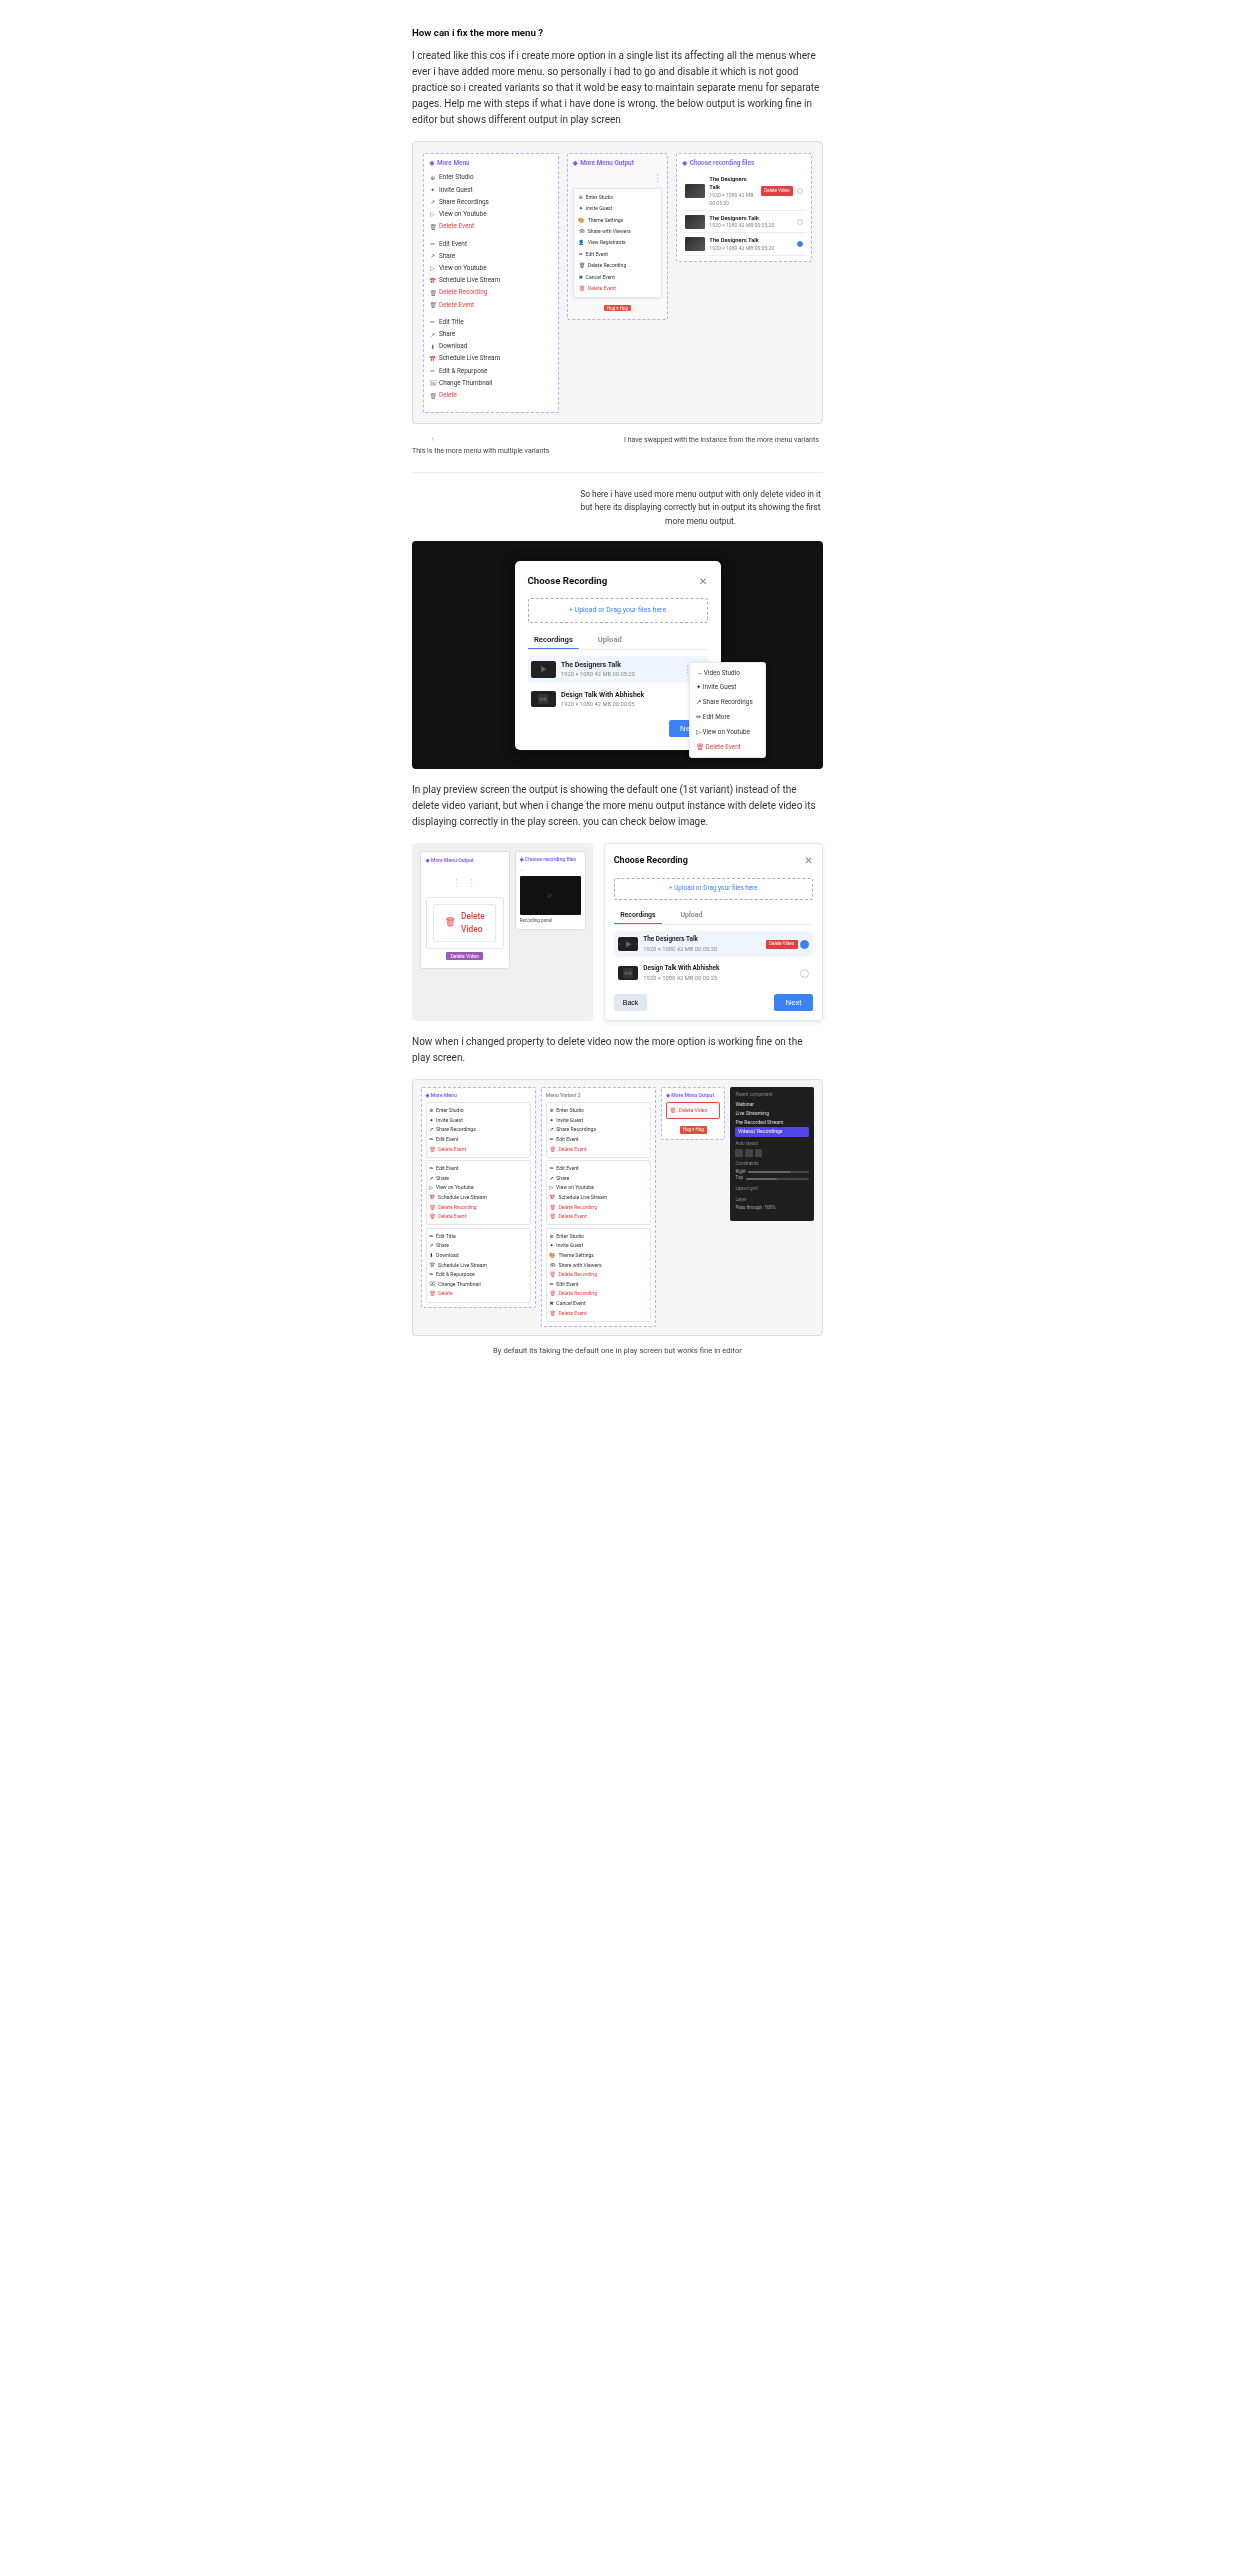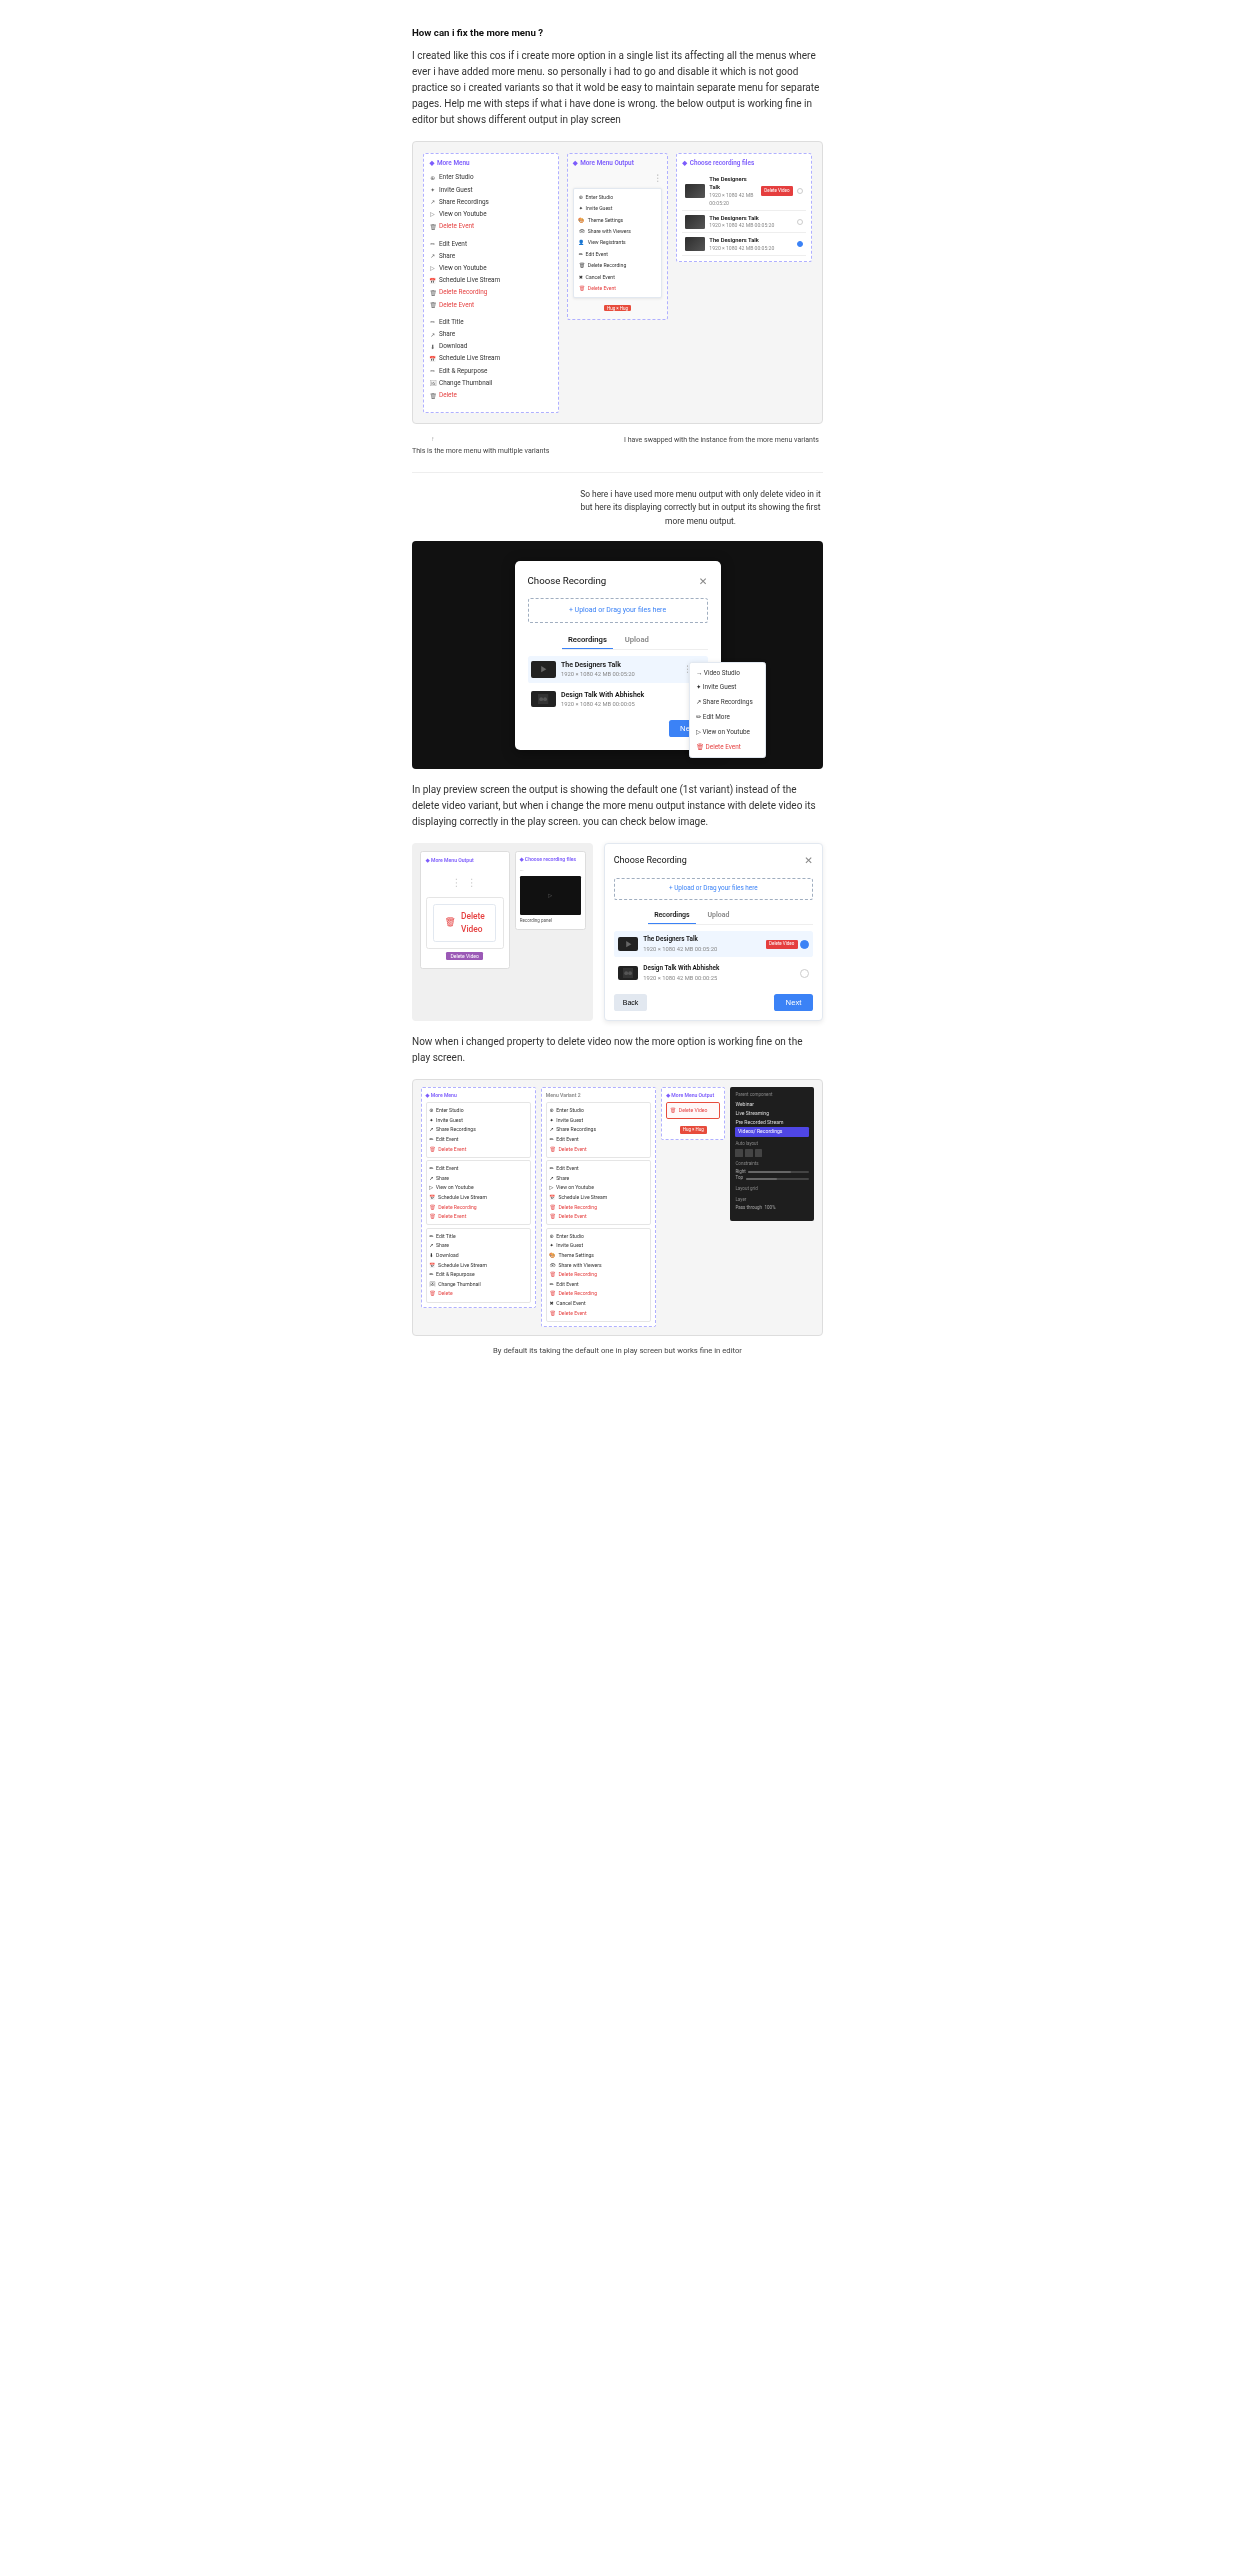--- a/index.html
+++ b/index.html
@@ -180,40 +180,39 @@
       box-shadow: 0 2.6px 13px rgba(0,0,0,0.4);
     }
 
     .modal-header {
       display: flex;
       justify-content: space-between;
       align-items: center;
       margin-bottom: 9px;
     }
 
-    .modal-title { font-size: 9.7px; font-weight: 400; }
+    .modal-title { font-size: 9.7px; font-weight: 700; }
     .modal-close { cursor: pointer; color: #888; font-size: 10.3px; }
 
     .upload-zone {
       border: 1px dashed #a0aec0;
       border-radius: 2.6px;
       padding: 6.4px;
       text-align: center;
       font-size: 7px;
       color: #3b82f6;
       margin-bottom: 7.7px;
       cursor: pointer;
     }
 
     .tabs-row {
       display: flex;
-      gap: 5px;
+      gap: 12px;
       margin-bottom: 6.4px;
       border-bottom: 0.6px solid #eee;
-      margin-left: 34px;
     }
 
     .tab {
       font-size: 7.7px;
       font-weight: 600;
       padding: 2.6px 6.4px;
       cursor: pointer;
       color: #888;
     }
 

